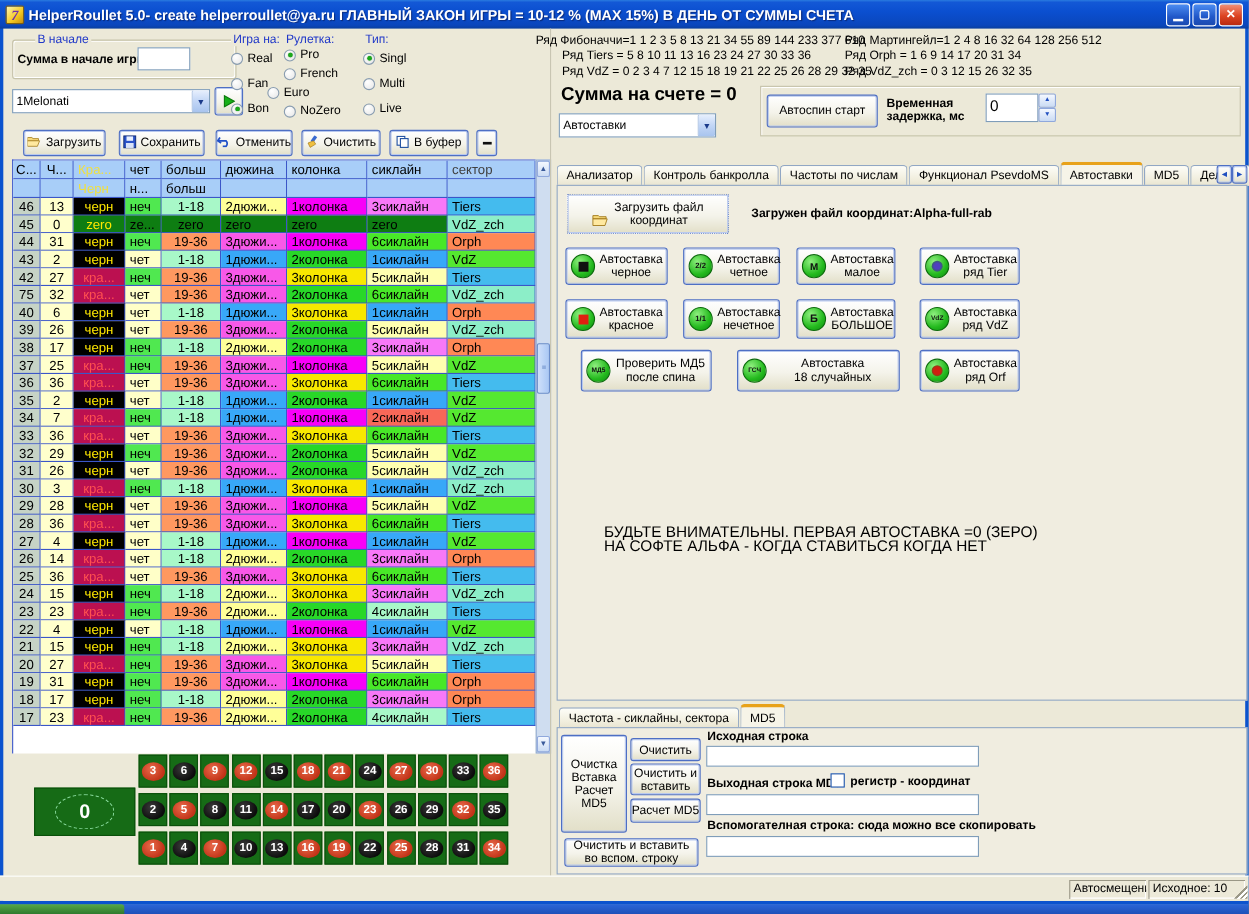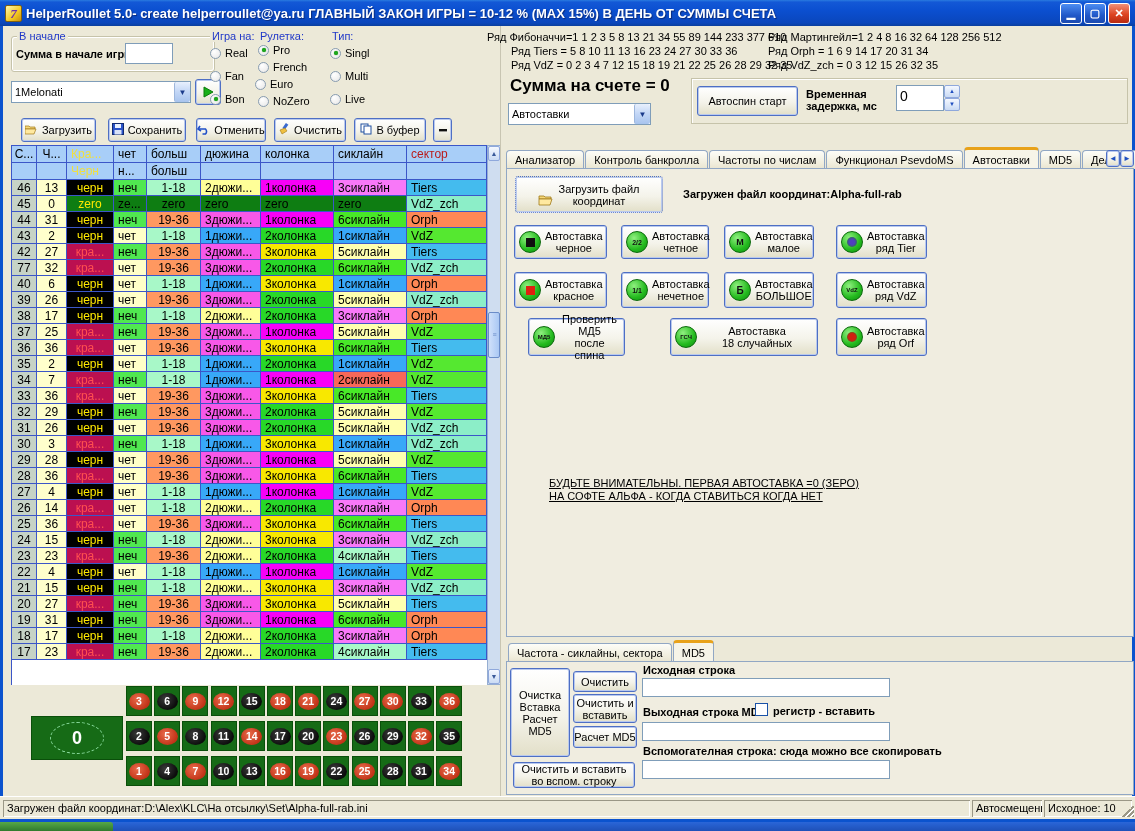--- a/index.html
+++ b/index.html
@@ -91,36 +91,36 @@
   .stake-ico .sq { width:9px; height:9px; display:block; }
   #statusbar { position:absolute; left:-3px; top:796px; width:1135px; height:23px; background:#ece9d8; border-top:1px solid #fff; }
   .sseg { position:absolute; top:3px; height:17px; box-shadow:inset 1px 1px 0 #9a9786, inset -1px -1px 0 #ffffff;
     font-size:11px; padding:2px 4px; white-space:nowrap; overflow:hidden; }
   #grip { position:absolute; right:1px; top:8px; width:12px; height:12px;
     background:linear-gradient(135deg,transparent 50%,#9a9786 50%,#9a9786 60%,#fff 60%,#fff 70%,#9a9786 70%,#9a9786 80%,#fff 80%,#fff 90%,#9a9786 90%); }
   
   #taskbar { position:absolute; left:0; top:822px; width:1135px; height:9px; background:linear-gradient(180deg,#2a66d8,#1e50b8); }
   #tb-start { position:absolute; left:0; top:0; width:113px; height:9px; background:linear-gradient(180deg,#57a846,#2f7a2e); border-radius:0 3px 0 0; }
   .chk { position:absolute; width:13px; height:13px; background:#fff; border:1px solid #1a52a8; }
-  .warn { position:absolute; font-size:11px; line-height:13px; white-space:pre-line;text-decoration:underline; }
+  .warn { position:absolute; font-size:14px; line-height:13px; white-space:pre-line; }
 </style>
 </head>
 <body>
 
 <div id="win">
   <div id="titlebar">
     <div id="tb-icon">7</div>
     <div id="tb-title">HelperRoullet 5.0- create helperroullet@ya.ru ГЛАВНЫЙ ЗАКОН ИГРЫ = 10-12 % (MAX 15%) В ДЕНЬ ОТ СУММЫ СЧЕТА</div>
     <div class="tbtn">▁</div>
     <div class="tbtn">▢</div>
     <div class="tbtn close">✕</div>
   </div>
 
   <div class="groupbox" style="left:8px;top:36px;width:204px;height:36px;"></div>
-  <div class="grouplbl" style="left:14px;top:30px;">В начале</div>
+  <div class="grouplbl" style="left:29px;top:30px;">В начале</div>
   <div class="lbl" style="left:13px;top:48px;">Сумма в начале игры</div>
   <input class="field" style="left: 122px; top: 43px; width: 48px; height: 21px;" value="">
 
   <div class="combo" style="left:8px;top:81px;width:180px;height:22px;">
     <span class="val">1Melonati</span>
     <span class="arrow">▼</span>
   </div>
   <div class="xpbtn" style="left:192px;top:79px;width:26px;height:26px;">
     <svg width="12" height="12" viewBox="0 0 12 12">
         <path d="M2 1 L11 6 L2 11 Z" fill="#18b018" stroke="#0a7a0a"></path>
@@ -143,21 +143,21 @@
       </div>
       <div class="grouplbl" style="left: 255px; top: 30px;">Рулетка:</div>
       <div class="radio-row" style="left: 255px; top: 44px;">
         <span class="radio-dot sel"></span>
         <span class="rlbl">Pro</span>
       </div>
       <div class="radio-row" style="left: 255px; top: 61px;">
         <span class="radio-dot"></span>
         <span class="rlbl">French</span>
       </div>
-      <div class="radio-row" style="left: 252px; top: 78px; text-align: center;">
+      <div class="radio-row" style="left: 240px; top: 78px; text-align: center;">
         <span class="radio-dot"></span>
         <span class="rlbl">Euro</span>
       </div>
       <div class="radio-row" style="left: 255px; top: 95px;">
         <span class="radio-dot"></span>
         <span class="rlbl">NoZero</span>
       </div>
       <div class="grouplbl" style="left: 327px; top: 30px;">Тип:</div>
       <div class="radio-row" style="left: 327px; top: 47px;">
         <span class="radio-dot sel"></span>
@@ -202,21 +202,21 @@
   <div id="grid">
       <div class="grow hdr">
         <div class="gc cen" style="width: 25px; background: rgb(168, 206, 248); color: rgb(0, 0, 0);">С...</div>
         <div class="gc cen" style="width: 30px; background: rgb(168, 206, 248); color: rgb(0, 0, 0);">Ч...</div>
         <div class="gc" style="width: 47px; background: rgb(168, 206, 248); color: rgb(240, 224, 64);">Кра...</div>
         <div class="gc" style="width: 33px; background: rgb(168, 206, 248); color: rgb(0, 0, 0);">чет</div>
         <div class="gc" style="width: 54px; background: rgb(168, 206, 248); color: rgb(0, 0, 0);">больш</div>
         <div class="gc" style="width: 60px; background: rgb(168, 206, 248); color: rgb(0, 0, 0);">дюжина</div>
         <div class="gc" style="width: 73px; background: rgb(168, 206, 248); color: rgb(0, 0, 0);">колонка</div>
         <div class="gc" style="width: 73px; background: rgb(168, 206, 248); color: rgb(0, 0, 0);">сиклайн</div>
-        <div class="gc" style="width: 80px; background: rgb(168, 206, 248); color: #b91c1c;">сектор</div>
+        <div class="gc" style="width: 80px; background: rgb(168, 206, 248); color: #404040;">сектор</div>
       </div>
       <div class="grow hdr">
         <div class="gc cen" style="width: 25px; background: rgb(168, 206, 248); color: rgb(0, 0, 0);"></div>
         <div class="gc cen" style="width: 30px; background: rgb(168, 206, 248); color: rgb(0, 0, 0);"></div>
         <div class="gc" style="width: 47px; background: rgb(168, 206, 248); color: rgb(240, 224, 64);">Черн</div>
         <div class="gc" style="width: 33px; background: rgb(168, 206, 248); color: rgb(0, 0, 0);">н...</div>
         <div class="gc" style="width: 54px; background: rgb(168, 206, 248); color: rgb(0, 0, 0);">больш</div>
         <div class="gc" style="width: 60px; background: rgb(168, 206, 248); color: rgb(0, 0, 0);"></div>
         <div class="gc" style="width: 73px; background: rgb(168, 206, 248); color: rgb(0, 0, 0);"></div>
         <div class="gc" style="width: 73px; background: rgb(168, 206, 248); color: rgb(0, 0, 0);"></div>
@@ -271,21 +271,21 @@
         <div class="gc cen" style="width: 30px; background: rgb(255, 255, 204);">27</div>
         <div class="gc cen" style="width: 47px; background: rgb(187, 16, 80); color: rgb(255, 80, 80);">кра...</div>
         <div class="gc" style="width: 33px; background: rgb(80, 232, 80);">неч</div>
         <div class="gc cen" style="width: 54px; background: rgb(255, 152, 96);">19-36</div>
         <div class="gc" style="width: 60px; background: rgb(248, 88, 232);">3дюжи...</div>
         <div class="gc" style="width: 73px; background: rgb(248, 232, 0);">3колонка</div>
         <div class="gc" style="width: 73px; background: rgb(255, 255, 176);">5сиклайн</div>
         <div class="gc" style="width: 80px; background: rgb(68, 187, 238);">Tiers</div>
       </div>
       <div class="grow">
-        <div class="gc cen" style="width: 25px; background: rgb(198, 211, 198);">77</div>
+        <div class="gc cen" style="width: 25px; background: rgb(198, 211, 198);">75</div>
         <div class="gc cen" style="width: 30px; background: rgb(255, 255, 204);">32</div>
         <div class="gc cen" style="width: 47px; background: rgb(187, 16, 80); color: rgb(255, 80, 80);">кра...</div>
         <div class="gc" style="width: 33px; background: rgb(255, 255, 200);">чет</div>
         <div class="gc cen" style="width: 54px; background: rgb(255, 152, 96);">19-36</div>
         <div class="gc" style="width: 60px; background: rgb(248, 88, 232);">3дюжи...</div>
         <div class="gc" style="width: 73px; background: rgb(40, 216, 40);">2колонка</div>
         <div class="gc" style="width: 73px; background: rgb(72, 232, 40);">6сиклайн</div>
         <div class="gc" style="width: 80px; background: rgb(140, 238, 200);">VdZ_zch</div>
       </div>
       <div class="grow">
@@ -737,21 +737,21 @@
       <div class="xpbtn stake" style="left: 833px; top: 225px; width: 91px; height: 34px; justify-content: flex-start;"><span class="stake-ico"><span class="sq" style="width:10px;height:10px;border-radius:50%;background:radial-gradient(circle,#5040c0 35%,#208020)"></span></span><span style="flex: 1 1 0%; text-align: center; white-space: pre-line;">Автоставка
 ряд Tier</span></div>
       <div class="xpbtn stake" style="left: 511px; top: 272px; width: 93px; height: 36px; justify-content: flex-start;"><span class="stake-ico"><span class="sq" style="background:#e02010"></span></span><span style="flex: 1 1 0%; text-align: center; white-space: pre-line;">Автоставка
 красное</span></div>
       <div class="xpbtn stake" style="left: 618px; top: 272px; width: 88px; height: 36px; justify-content: flex-start;"><span class="stake-ico"><span style="font-size:7px">1/1</span></span><span style="flex: 1 1 0%; text-align: center; white-space: pre-line;">Автоставка
 нечетное</span></div>
       <div class="xpbtn stake" style="left: 721px; top: 272px; width: 90px; height: 36px; justify-content: flex-start;"><span class="stake-ico"><span style="font-size:10px">Б</span></span><span style="flex: 1 1 0%; text-align: center; white-space: pre-line;">Автоставка
 БОЛЬШОЕ</span></div>
       <div class="xpbtn stake" style="left: 833px; top: 272px; width: 91px; height: 36px; justify-content: flex-start;"><span class="stake-ico"><span style="font-size:6px">VdZ</span></span><span style="flex: 1 1 0%; text-align: center; white-space: pre-line;">Автоставка
 ряд VdZ</span></div>
-      <div class="xpbtn stake" style="left: 525px; top: 318px; width: 97px; height: 38px; justify-content: flex-end;"><span class="stake-ico"><span style="font-size:6px">МД5</span></span><span style="flex: 1 1 0%; text-align: center; white-space: pre-line;">Проверить МД5
+      <div class="xpbtn stake" style="left: 525px; top: 318px; width: 119px; height: 38px; justify-content: flex-end;"><span class="stake-ico"><span style="font-size:6px">МД5</span></span><span style="flex: 1 1 0%; text-align: center; white-space: pre-line;">Проверить МД5
 после спина</span></div>
       <div class="xpbtn stake" style="left: 667px; top: 318px; width: 148px; height: 38px; justify-content: flex-start;"><span class="stake-ico"><span style="font-size:6px">ГСЧ</span></span><span style="flex: 1 1 0%; text-align: center; white-space: pre-line;">Автоставка
 18 случайных</span></div>
       <div class="xpbtn stake" style="left: 833px; top: 318px; width: 91px; height: 38px; justify-content: flex-start;"><span class="stake-ico"><span class="sq" style="width:10px;height:10px;border-radius:50%;background:radial-gradient(circle,#d02010 45%,#208020)"></span></span><span style="flex: 1 1 0%; text-align: center; white-space: pre-line;">Автоставка
 ряд Orf</span></div>
     </div>
   <div class="warn" style="left:546px;top:477px;">БУДЬТЕ ВНИМАТЕЛЬНЫ. ПЕРВАЯ АВТОСТАВКА =0 (ЗЕРО)
 НА СОФТЕ АЛЬФА - КОГДА СТАВИТЬСЯ КОГДА НЕТ</div>
 
   <div class="tabstrip" style="left:505px;top:640px;" id="bottom-tabs">
@@ -767,27 +767,26 @@
   <div class="xpbtn" style="left:570px;top:694px;width:64px;height:29px;">Очистить и
 вставить</div>
   <div class="xpbtn" style="left:570px;top:726px;width:64px;height:22px;">Расчет MD5</div>
   <div class="xpbtn" style="left:510px;top:762px;width:122px;height:26px;">Очистить и  вставить
 во вспом. строку</div>
 
   <div class="lbl" style="left:640px;top:664px;">Исходная строка</div>
   <input class="field" style="left: 639px; top: 678px; width: 248px; height: 19px;" value="">
   <div class="lbl" style="left:640px;top:706px;">Выходная строка MD5</div>
   <div class="chk" style="left:752px;top:703px;"></div>
-  <div class="lbl" style="left:770px;top:705px;">регистр  - вставить</div>
+  <div class="lbl" style="left:770px;top:705px;">регистр  - координат</div>
   <input class="field" style="left: 639px; top: 722px; width: 248px; height: 19px;" value="">
   <div class="lbl" style="left:640px;top:745px;">Вспомогателная строка: сюда можно все скопировать</div>
   <input class="field" style="left: 639px; top: 760px; width: 248px; height: 19px;" value="">
 
   <div id="statusbar">
-    <div class="sseg" style="left:3px;width:967px;">Загружен файл координат:D:\Alex\KLC\На отсылку\Set\Alpha-full-rab.ini</div>
     <div class="sseg" style="left:972px;width:70px;">Автосмещение : 2</div>
     <div class="sseg" style="left:1044px;width:88px;">Исходное: 10</div>
     <div id="grip"></div>
   </div>
 </div>
 
 <div id="taskbar">
   <div id="tb-start"></div>
 </div>
 

